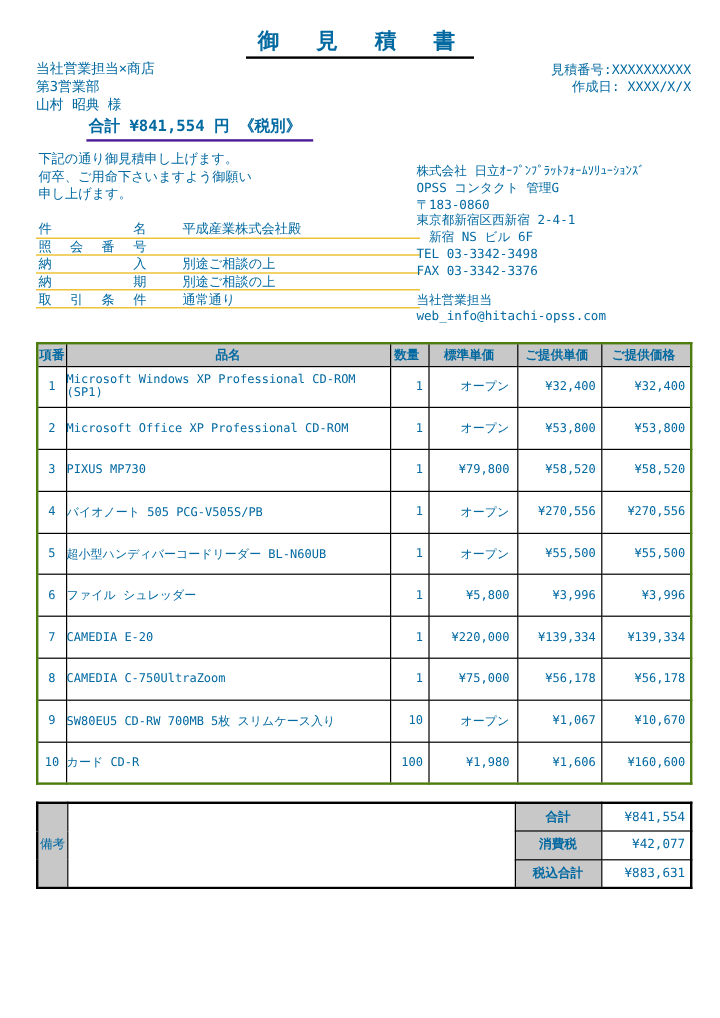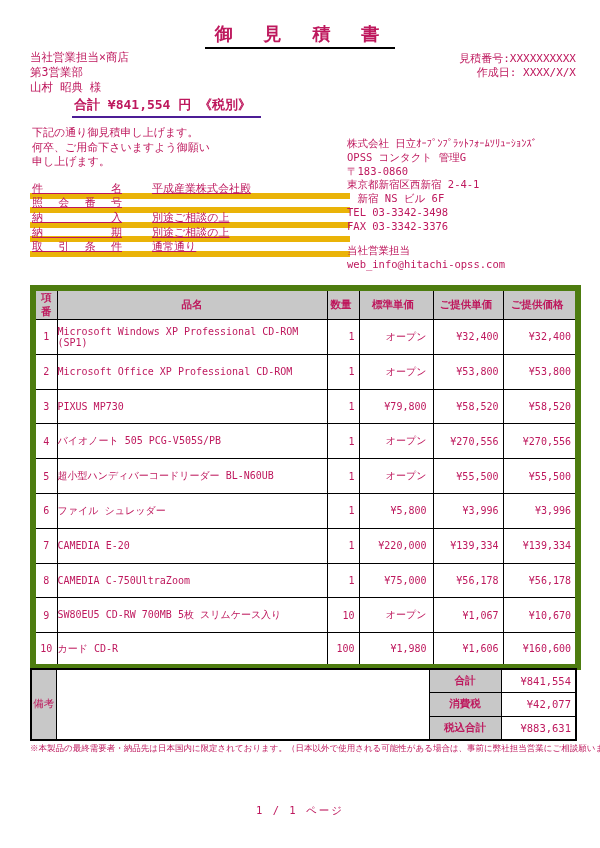--- a/index.html
+++ b/index.html
@@ -1,22 +1,22 @@
 <!DOCTYPE html>
 <html><head>
 <meta charset="utf-8">
 <style>
   * { box-sizing: border-box; margin: 0; padding: 0; }
   html, body { background: #ffffff; }
   .page {
     position: relative;
-    width: 600px; height: 848px;
+    width: 600px; height: 741px;
     margin: 0 auto;
     background: #ffffff;
-    color: #be185d;
+    color: #0369a1;
     font-family: "DejaVu Sans Mono", "Liberation Sans", sans-serif;
     overflow: hidden;
   }
   
   .title-wrap { position: absolute; top: 22px; left: 0; right: 0; text-align: center; }
   .title {
     display: inline-block;
     font-size: 18px; font-weight: bold;
     letter-spacing: 10px;
     border-bottom: 2px solid #000;
@@ -31,32 +31,32 @@
     position: absolute; left: 30px; top: 96px;
     font-size: 13px; font-weight: bold;
     border-bottom: 2px solid #4c1d95;
     padding: 0 10px 2px 2px;
     margin-left: 42px;
   }
   
   .greeting { position: absolute; left: 32px; top: 126px; font-size: 11px; line-height: 14.5px; }
   
   .info-table { position: absolute; left: 30px; top: 184px; width: 320px; font-size: 11px; }
-  .info-row { display: flex; align-items: center; height: 14.6px; border-bottom: 6px solid #eab308; padding-left: 2px; text-decoration: underline; }
+  .info-row { display: flex; align-items: center; height: 14.6px; border-bottom: 1px solid #eab308; padding-left: 2px; }
   .info-label { width: 90px; text-align: justify; text-align-last: justify; }
   .info-value { margin-left: 30px; white-space: nowrap; }
   
   .sender { position: absolute; left: 347px; top: 137px; font-size: 10.5px; line-height: 13.8px; white-space: nowrap; }
   .contact { position: absolute; left: 347px; top: 243px; font-size: 10.5px; line-height: 14px; }
   
   table.items {
     position: absolute; left: 30px; top: 285px;
     width: 545px;
     border-collapse: collapse;
-    border: 6px solid #4d7c0f;
+    border: 2px solid #4d7c0f;
     table-layout: fixed;
   }
   table.items th, table.items td { border: 1px solid #000; font-weight: normal; }
   table.items thead th {
     background: #c8c8c8;
     height: 19px;
     font-size: 10.5px;
     font-weight: bold;
     text-align: center;
   }

